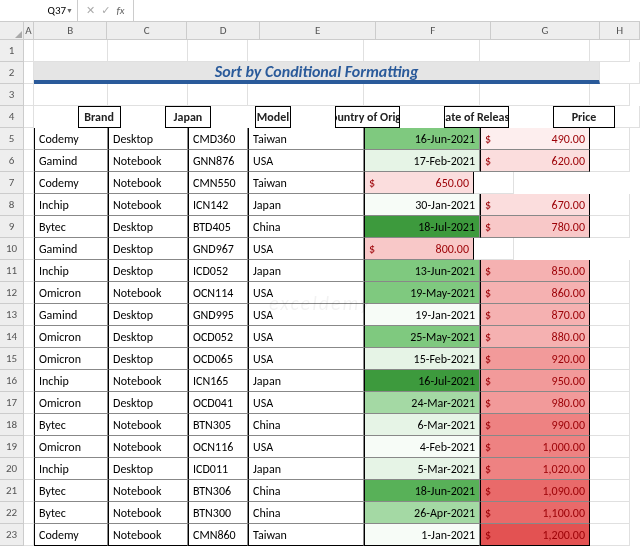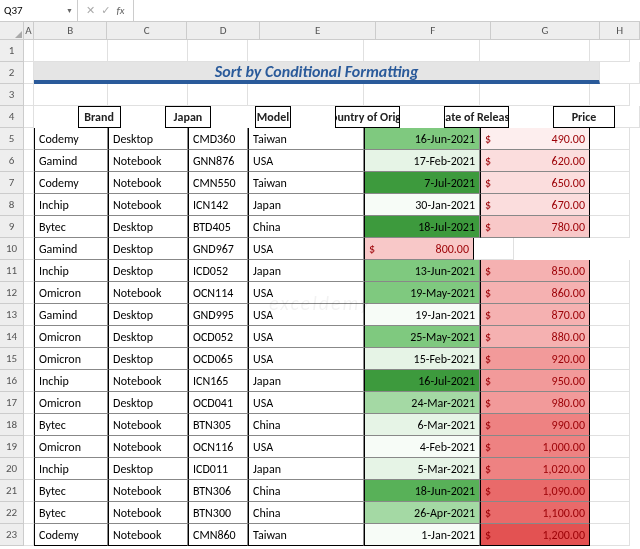--- a/index.html
+++ b/index.html
@@ -1,19 +1,19 @@
 <!DOCTYPE html>
 <html><head>
 <meta charset="utf-8">
 <style>
 * { box-sizing: border-box; margin: 0; padding: 0; }
 body { font-family: Calibri, Arial, sans-serif; font-size: 12px; background: #fff; color: #000; overflow: hidden; width: 640px; height: 549px; }
 
 .namebox-bar { display: flex; align-items: center; height: 22px; border-bottom: 1px solid #ccc; background: #fff; }
-.namebox { width: 78px; border-right: 1px solid #ccc; padding: 0 4px; display: flex; align-items: center; justify-content: space-between; height: 100%; }
+.namebox { width: 78px; border-right: 1px solid #ccc; padding: 0 4px; display: flex; align-items: center; justify-content: flex-end; height: 100%; }
 .namebox span { font-size: 11px; }
 .namebox .dd { color: #666; font-size: 7px; }
 .fx-btns { display: flex; align-items: center; gap: 6px; padding: 0 8px; color: #aaa; font-size: 11px; }
 .fx-btns .fx { font-style: italic; color: #666; }
 .formula { flex: 1; padding: 0 4px; border-left: 1px solid #ccc; height: 100%; }
 
 .grid-wrap { position: relative; }
 .corner { position: absolute; left: 0; top: 0; width: 24px; height: 18px; background: #eee; border-right: 1px solid #ccc; border-bottom: 1px solid #ccc; }
 .corner::after { content: ""; position: absolute; right: 1px; bottom: 1px; border-left: 7px solid transparent; border-bottom: 7px solid #aaa; }
 
@@ -167,21 +167,20 @@
           <span class="v">620.00</span>
         </div>
         <div class="cell cH"></div>
       </div>
       <div class="row">
         <div class="cell cA"></div>
         <div class="cell cB d">Codemy</div>
         <div class="cell cC d">Notebook</div>
         <div class="cell cD d">CMN550</div>
         <div class="cell cE d">Taiwan</div>
-        <div class="cell cF d date g7">7-Jul-2021</div>
         <div class="cell cG d d-r price neg r2">
           <span class="s">$</span>
           <span class="v">650.00</span>
         </div>
         <div class="cell cH"></div>
       </div>
       <div class="row">
         <div class="cell cA"></div>
         <div class="cell cB d">Inchip</div>
         <div class="cell cC d">Notebook</div>

